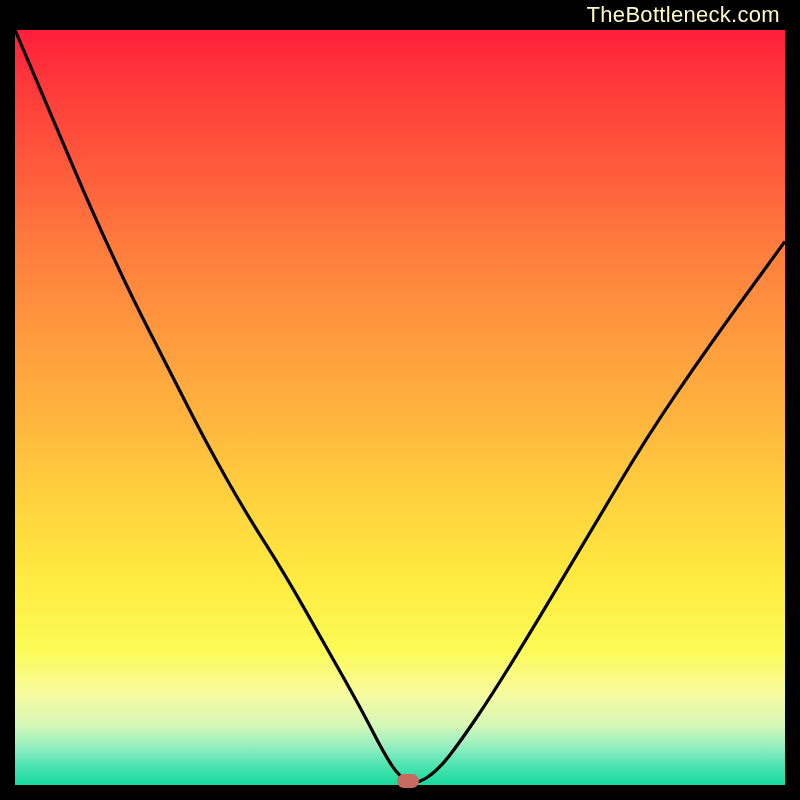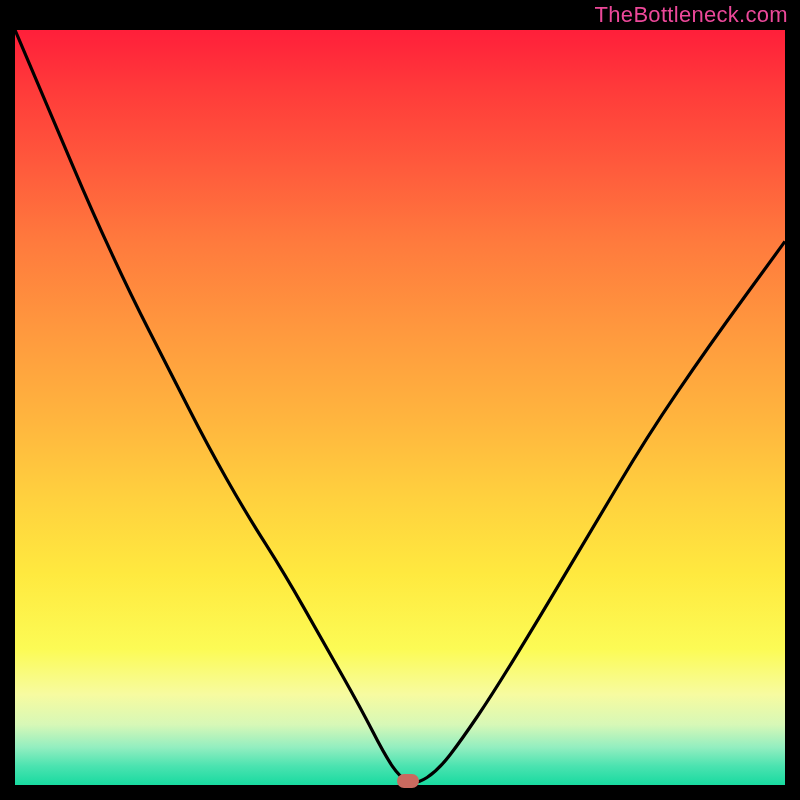--- a/index.html
+++ b/index.html
@@ -13,22 +13,22 @@
   }
   .frame {
     position: relative;
     width: 800px;
     height: 800px;
     background: #000;
   }
   .watermark {
     position: absolute;
     top: 2px;
-    right: 12px;
-    color: #ec4899;
+    right: 20px;
+    color: #fef9c3;
     font-size: 22px;
     font-weight: 500;
     letter-spacing: 0.3px;
     z-index: 10;
   }
   .plot {
     position: absolute;
     left: 15px;
     top: 30px;
     width: 770px;

